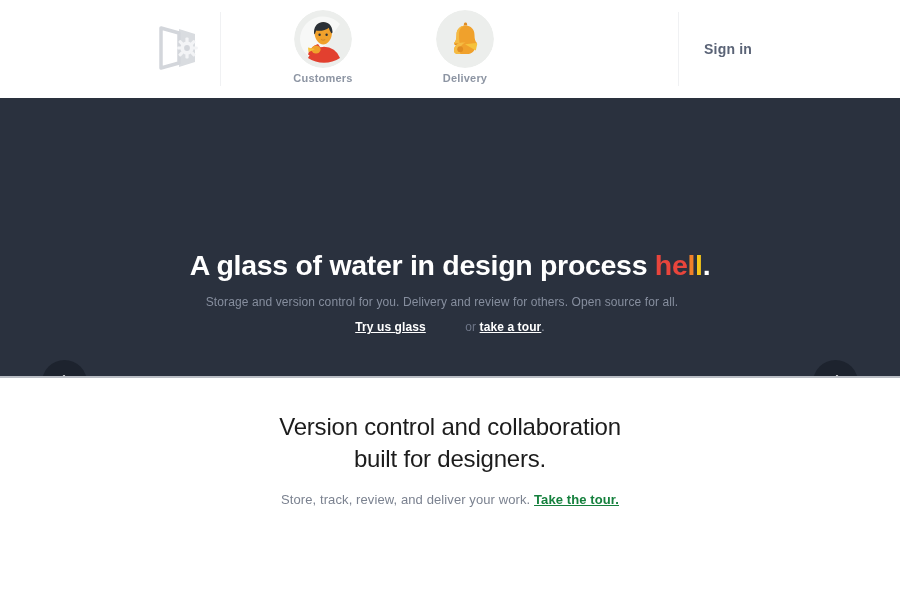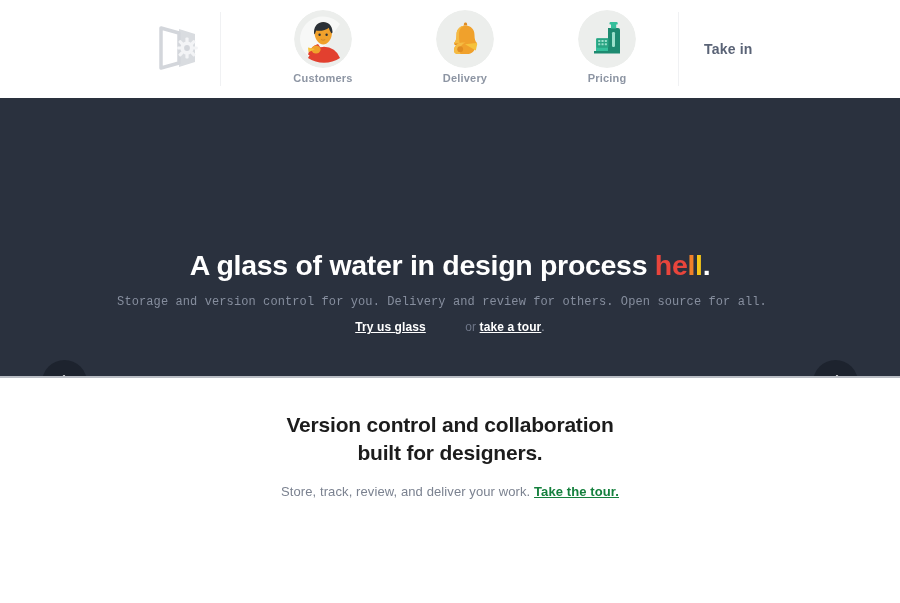--- a/index.html
+++ b/index.html
@@ -120,21 +120,20 @@
   .hl-e { color: #e8453c; }
   .hl-l1 { color: #f0802a; }
   .hl-l2 { color: #f5c518; }
   .hl-dot { color: #ffffff; }
 
   .hero-sub {
     margin: 13px 16px 0 0;
     font-size: 12px;
     color: #868e9e;
     letter-spacing: 0.1px;
-    font-family: Liberation Mono, monospace;
   }
   .hero-cta {
     margin: 11px 0 0 0;
     font-size: 12px;
     color: #6e7688;
     letter-spacing: 0.1px;
   }
   .hero-cta a {
     color: #ffffff;
     font-weight: bold;
@@ -165,22 +164,22 @@
   .section {
     position: relative;
     height: 130px;
     background: #ffffff;
     text-align: center;
     padding-top: 33px;
     box-sizing: border-box;
   }
   .section-title {
     margin: 0;
-    font-size: 21px;
-    font-weight: bold;
+    font-size: 24px;
+    font-weight: normal;
     color: #1c1c1c;
     line-height: 1.35;
     letter-spacing: -0.2px;
   }
   .section-sub {
     margin: 16px 0 0 0;
     font-size: 13px;
     color: #7b8290;
     letter-spacing: 0.1px;
   }
@@ -247,45 +246,24 @@
           <path d="M18.8 33.4c-.6.7-.2 1.7.7 1.7h20c.9 0 1.3-1 .7-1.7z" fill="#e08c22"></path>
           <path d="M26.4 36.7h6.2a3.1 3.1 0 0 1-6.2 0z" fill="#e08c22"></path>
           <path d="M18 40.5c0-4.6 3.7-8 8.3-8h9.4c2 0 3.8 1.3 3.8 3.3 0 4.6-3.7 8.3-8.3 8.3h-4.9c-4.6 0-8.3-1-8.3-3.6z" fill="#f0a12c"></path>
           <path d="M18 40.5c0-4.6 3.7-8 8.3-8h3.4c-3.6 1.4-6 4.4-6 8.4 0 1.3.4 2.4 1 3.2h-1.4c-4.6 0-5.3-1-5.3-3.6z" fill="#f5bb43"></path>
           <path d="M29 34.2l11-1.2c.7-.1 1.3.5 1.2 1.2l-1.4 6.3z" fill="#f5c23c"></path>
           <circle cx="24.2" cy="39.2" r="2.9" fill="#e08c22"></circle>
         </svg>
         <span class="nav-label">Delivery</span>
       </a>
 
-      <a class="nav-item">
-        <svg class="nav-icon" viewBox="0 0 58 58">
-          <circle cx="29" cy="29" r="29" fill="#eceeec"></circle>
-          <path d="M30 18h10a2 2 0 0 1 2 2v21H30z" fill="#1d8a70"></path>
-          <path d="M33 13.5h5.2v5H33z" fill="#35bf9b"></path>
-          <rect x="31.5" y="12" width="8.2" height="2.6" rx="1.2" fill="#35bf9b"></rect>
-          <path d="M18 28.5h12v12.5H18z" fill="#35bf9b"></path>
-          <path d="M16 41h26v2.5H16z" fill="#1d8a70"></path>
-          <path d="M18.5 29.2c0-.5.4-.9.9-.9h10.2c.5 0 .9.4.9.9v7.6c0 .5-.4.9-.9.9H19.4a.9.9 0 0 1-.9-.9z" fill="#2aa483"></path>
-          <g fill="#9be0cb">
-            <rect x="20.2" y="30" width="2.1" height="2.1" rx=".4"></rect>
-            <rect x="23.5" y="30" width="2.1" height="2.1" rx=".4"></rect>
-            <rect x="26.8" y="30" width="2.1" height="2.1" rx=".4"></rect>
-            <rect x="20.2" y="33.2" width="2.1" height="2.1" rx=".4"></rect>
-            <rect x="23.5" y="33.2" width="2.1" height="2.1" rx=".4"></rect>
-            <rect x="26.8" y="33.2" width="2.1" height="2.1" rx=".4"></rect>
-          </g>
-          <rect x="34" y="22" width="3" height="15" rx="1.2" fill="#9be0cb"></rect>
-        </svg>
-        <span class="nav-label">Pricing</span>
-      </a>
 
     </div>
 
-    <a class="signin">Take in</a>
+    <a class="signin">Sign in</a>
   </div>
 </div>
 
 <div class="hero">
 
   <button class="arrow-btn left">
     <svg width="22" height="20" viewBox="0 0 22 20">
       <path d="M20 10H4M10 3.5 3.2 10l6.8 6.5" stroke="#ffffff" stroke-width="2.6" fill="none" stroke-linecap="round" stroke-linejoin="round"></path>
     </svg>
   </button>

